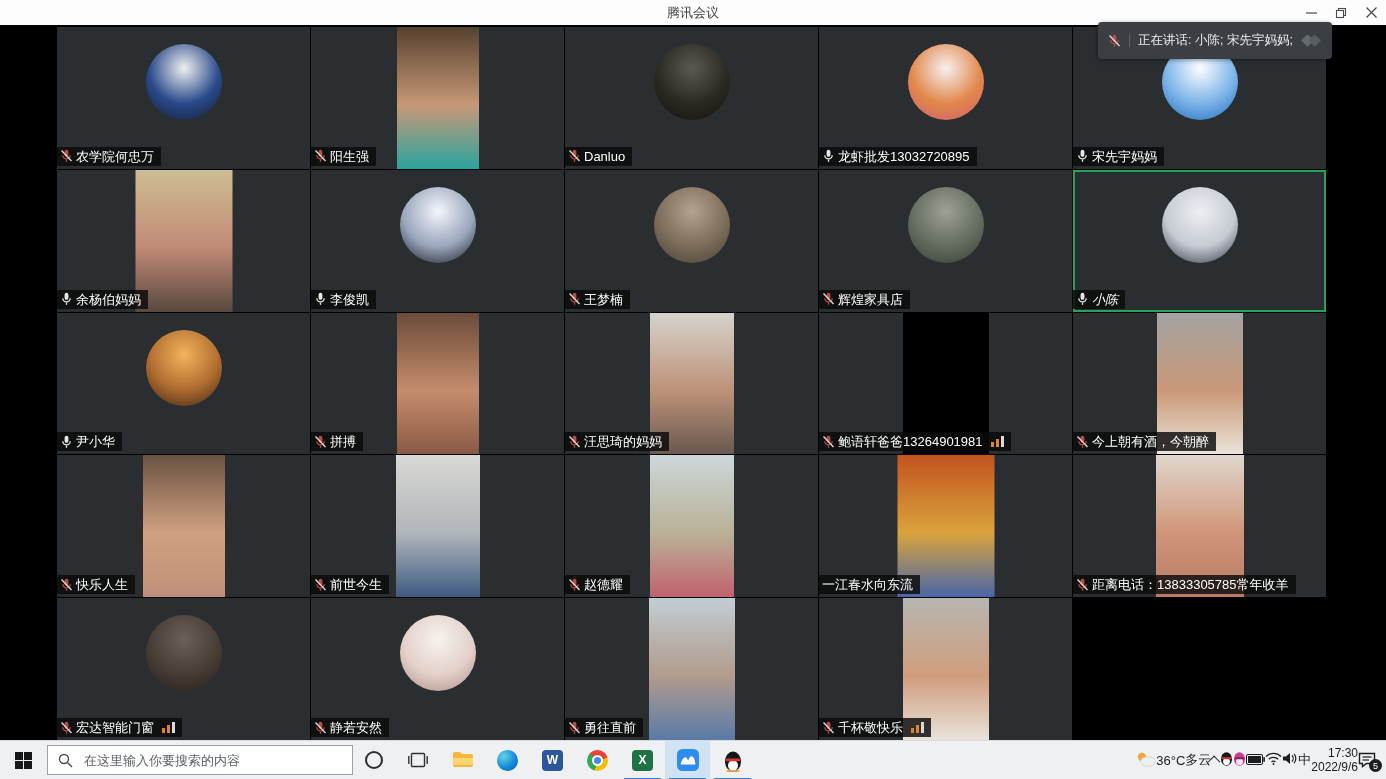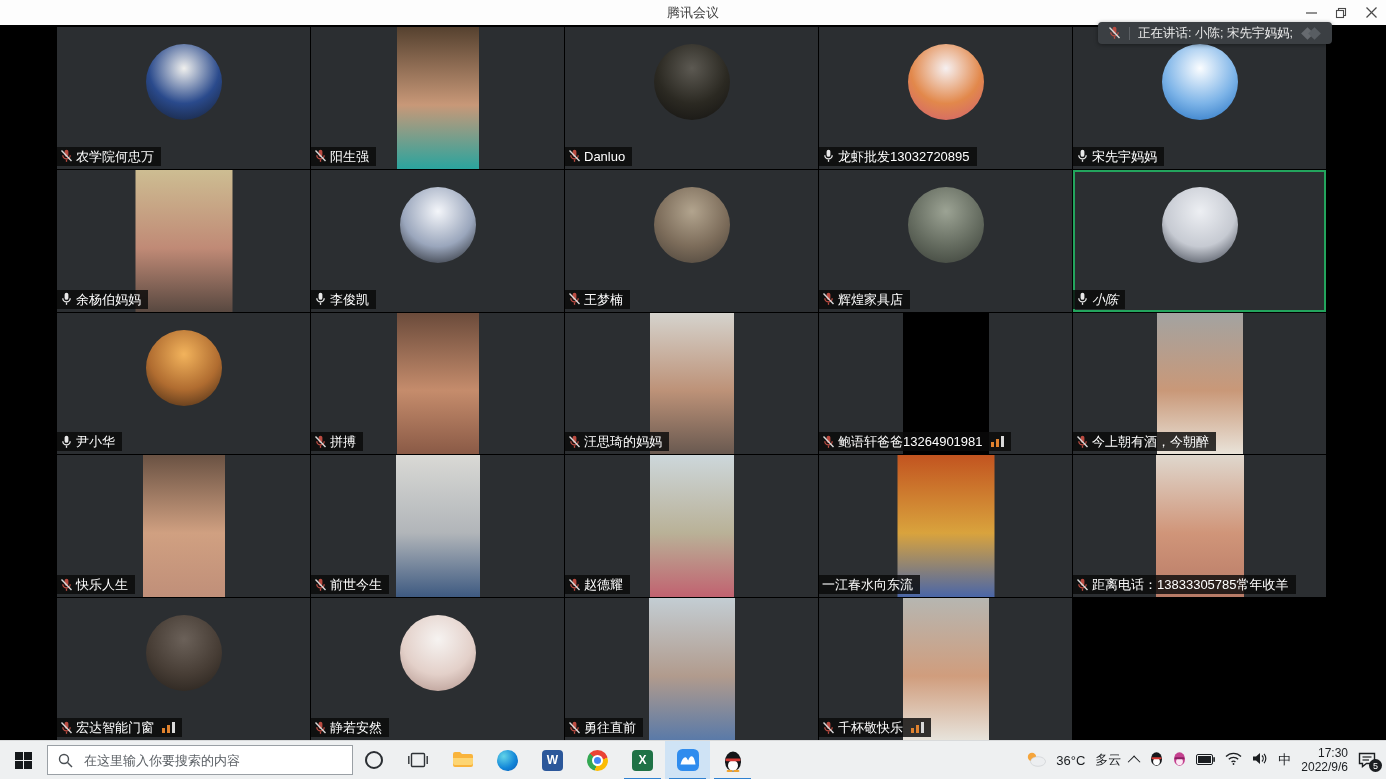--- a/index.html
+++ b/index.html
@@ -24,21 +24,21 @@
     background:rgba(10,10,10,.82);color:#fff;font-size:13px;line-height:15px;
     padding:2px 7px 2px 3px;max-width:97%;white-space:nowrap;}
   .mic{display:inline-flex;align-items:center;}
   .sig{display:inline-flex;align-items:flex-end;gap:2px;margin-left:5px;padding-bottom:1px;}
   .sig i{display:block;width:3px;background:#e0822e;}
   .sig i:nth-child(1){height:5px;}
   .sig i:nth-child(2){height:8px;}
   .sig i:nth-child(3){height:11px;background:#d9d9d9;}
 
   
-  .toast{position:absolute;top:22px;right:54px;height:22px;min-width:212px;z-index:20;
+  .toast{position:absolute;top:22px;right:54px;height:37px;min-width:212px;z-index:20;
     background:#3b3f43;border-radius:4px;display:flex;align-items:center;gap:8px;
     padding:0 12px 0 10px;color:#ececec;font-size:12.5px;box-shadow:0 1px 4px rgba(0,0,0,.4);}
   .toast .sep{width:1px;height:13px;background:#5c6064;}
   .toast .wm{display:flex;gap:2px;margin-left:2px;opacity:.45;}
   .toast .wm b{width:9px;height:9px;background:#9aa0a6;transform:rotate(45deg);display:block;}
   .toast .wm b:nth-child(2){margin-left:-4px;background:#7c8288;}
 
   
   .taskbar{position:absolute;left:0;bottom:0;width:1386px;height:39px;background:#eef0f1;
     border-top:1px solid #d8dadb;display:flex;align-items:center;box-sizing:border-box;}
@@ -59,21 +59,21 @@
   .ic-tile{width:21px;height:21px;border-radius:4px;color:#fff;font-weight:bold;font-size:12px;
     display:flex;align-items:center;justify-content:center;}
   .ic-word{background:#2b579a;}
   .ic-excel{background:#1f7246;}
   .ic-edge{width:21px;height:21px;border-radius:50%;display:block;
     background:radial-gradient(circle at 32% 30%,#62d4e8,#1286d8 58%,#0a59b4);}
   .ic-chrome{width:21px;height:21px;border-radius:50%;position:relative;display:block;
     background:conic-gradient(from -45deg,#ea4335 0 120deg,#fbbc05 0 240deg,#34a853 0 360deg);}
   .ic-chrome span{position:absolute;left:50%;top:50%;width:7px;height:7px;margin:-5.5px 0 0 -5.5px;
     background:#4285f4;border:2px solid #fff;border-radius:50%;}
-  .tray{margin-left:auto;display:flex;align-items:center;gap:10px;padding-right:10px;color:#1b1e21;font-size:13px;}
+  .tray{margin-left:auto;display:flex;align-items:center;gap:0;padding-right:10px;color:#1b1e21;font-size:13px;}
   .tray .chev{width:8px;height:8px;border-left:1.6px solid #1b1e21;border-top:1.6px solid #1b1e21;
     transform:rotate(45deg) translateY(2px);display:block;}
   .clock{display:flex;flex-direction:column;align-items:flex-end;font-size:12px;line-height:14px;}
   .notif{position:relative;display:flex;align-items:center;}
   .notif .badge{position:absolute;right:-6px;bottom:-4px;width:13px;height:13px;border-radius:50%;
     background:#1b1e21;color:#fff;font-size:9px;display:flex;align-items:center;justify-content:center;}
 </style>
 </head>
 <body>
 

